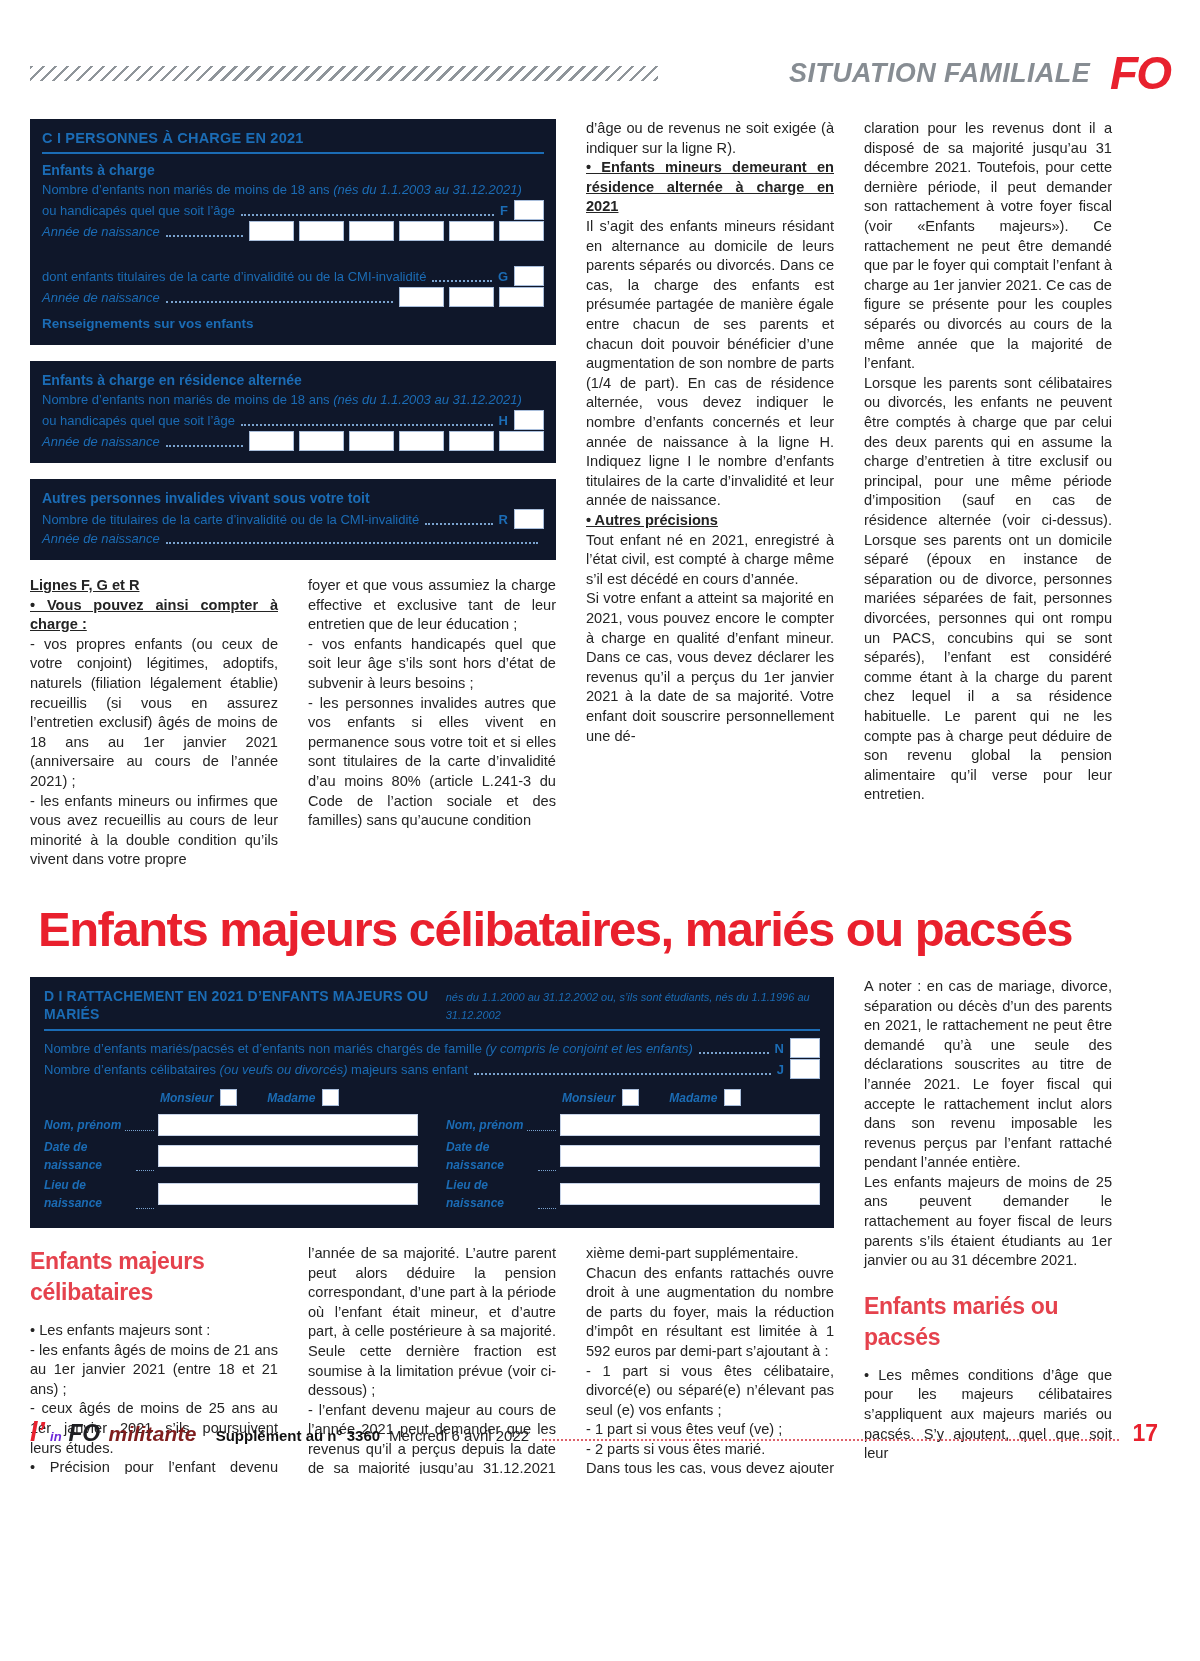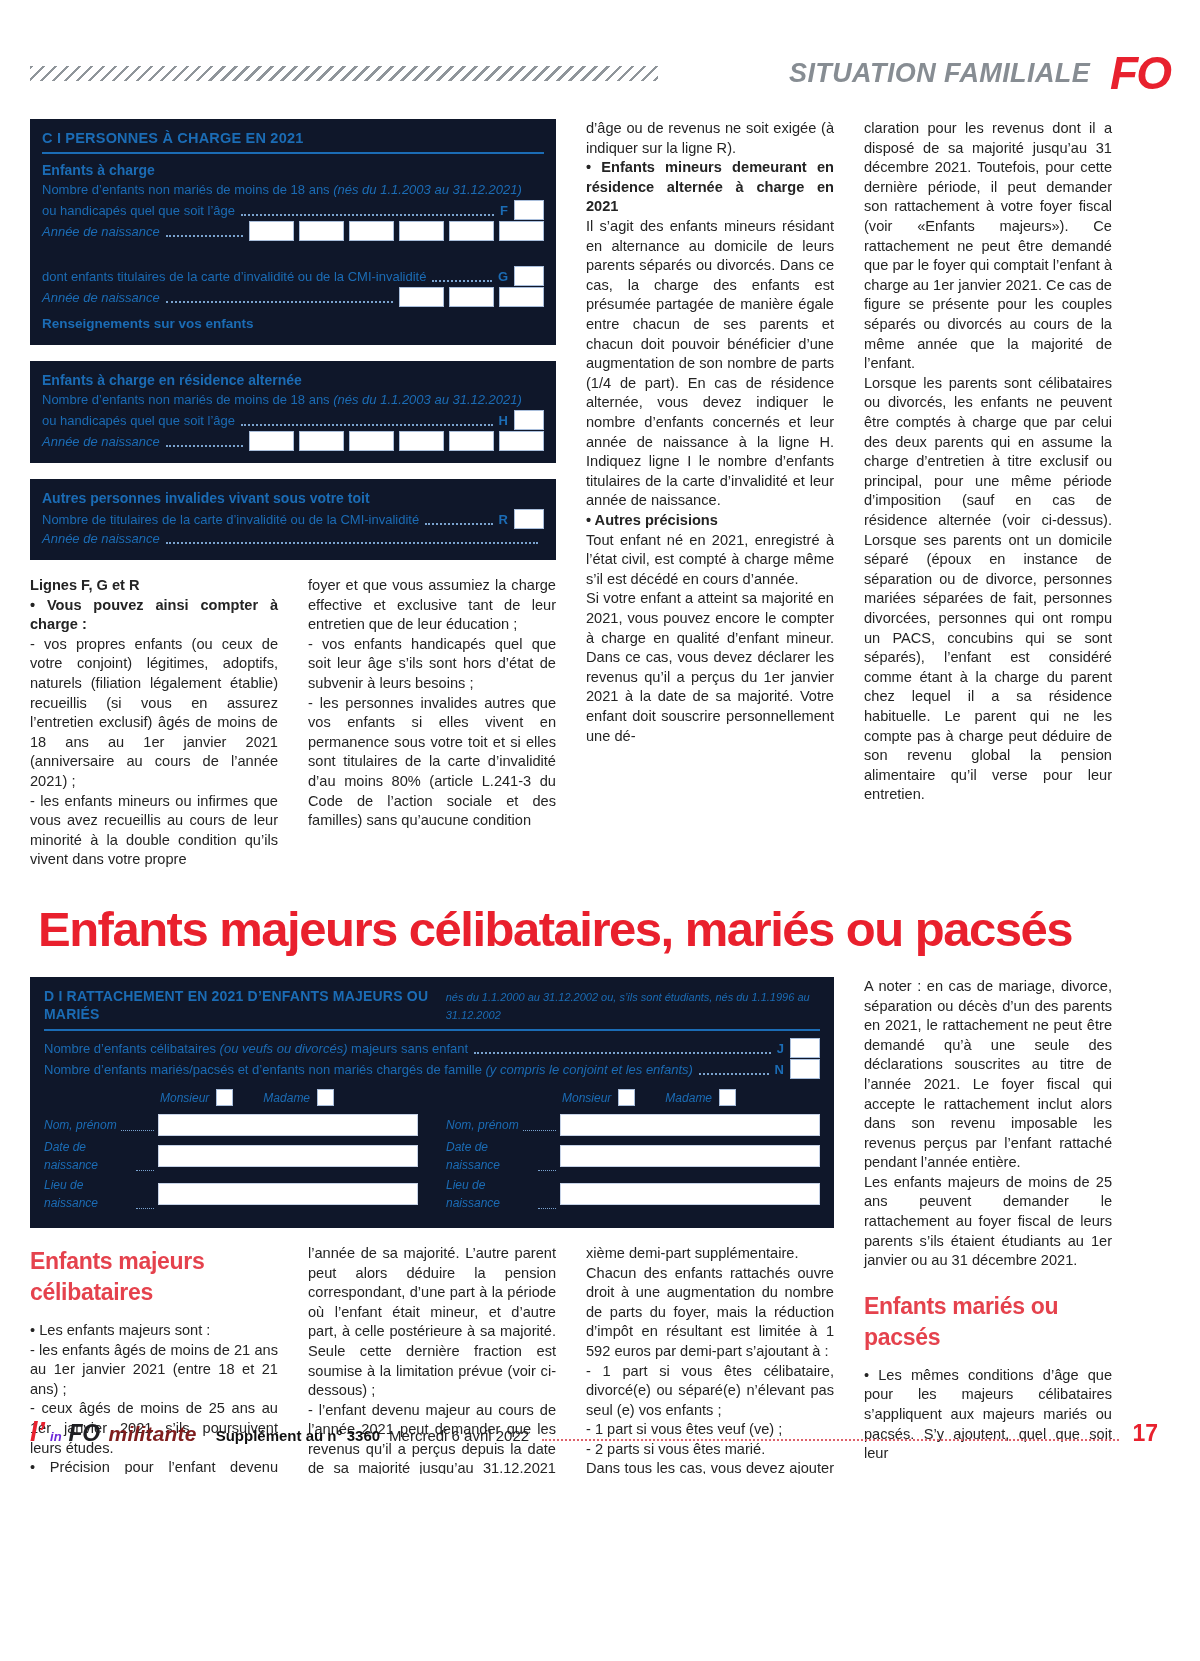--- a/index.html
+++ b/index.html
@@ -20,21 +20,21 @@
   .main-title{color:#e9202d;font-size:49px;font-weight:800;letter-spacing:-1.5px;
     margin:16px 0 0 8px;line-height:1.04;}
   .main-title.second{margin-top:34px;}
   
   .top-grid{display:grid;grid-template-columns:526px 248px 248px;gap:30px;width:1082px;margin-top:26px;}
   .bottom-grid{display:grid;grid-template-columns:804px 248px;gap:30px;width:1082px;margin-top:22px;}
   .two-col{display:grid;grid-template-columns:repeat(2,248px);gap:30px;margin-top:14px;}
   .three-col{display:grid;grid-template-columns:repeat(3,248px);gap:30px;margin-top:14px;}
   .col{font-size:14.6px;line-height:19.6px;text-align:justify;color:#242424;}
   .col p{margin:0;}
-  .col p.bold{font-weight:700;}
+  .col p.bold{font-weight:700;text-decoration:underline;}
   .col p.redhead{color:#e5424d;font-weight:800;font-size:23px;line-height:31px;
     margin:2px 0 13px;text-align:left;letter-spacing:-.3px;}
   .col p + p.redhead{margin-top:20px;}
   
   .fbox{background:#0f172a;color:#1b6cb5;padding:10px 12px 12px;font-size:13px;
     margin-bottom:16px;line-height:18px;}
   .fbox-title{font-weight:800;font-size:14.5px;letter-spacing:.2px;
     border-bottom:2px solid #1b6cb5;padding-bottom:5px;margin-bottom:7px;display:flex;align-items:baseline;gap:8px;}
   .fbox-title .note{font-weight:400;font-style:italic;font-size:11px;letter-spacing:0;}
   .fheading{font-weight:800;font-size:14px;margin-bottom:2px;}
@@ -45,21 +45,21 @@
   .letter{font-weight:800;margin:0 6px 0 0;}
   .cell{background:#fff;border:1px solid #a9bedb;box-sizing:border-box;display:inline-block;}
   .letterbox{width:30px;height:20px;}
   .yearcells{display:flex;gap:5px;}
   .yearcells .cell{width:45px;height:20px;}
   .spacer{height:24px;}
   .rens{font-weight:800;font-size:13.5px;margin-top:8px;}
   
   .dbox{padding:10px 14px 14px;}
   .dbox .fbox-title{font-size:14px;}
-  .d-cols{display:flex;gap:28px;margin-top:10px;}
+  .d-cols{display:flex;gap:28px;margin-top:10px;font-weight:bold;}
   .d-col{flex:1;min-width:0;}
   .mm-row{display:flex;align-items:center;gap:7px;margin:0 0 7px 116px;font-style:italic;font-size:12px;}
   .mm-gap{width:16px;}
   .mm-box{width:17px;height:17px;background:#fff;border:1px solid #a9bedb;box-sizing:border-box;}
   .d-row{display:flex;align-items:center;margin-bottom:2px;}
   .d-label{width:114px;flex:none;font-style:italic;font-size:12px;display:flex;align-items:flex-end;}
   .d-label .leader{margin:0 4px 3px 4px;border-bottom-width:1.5px;}
   .d-input{flex:1;height:22px;background:#fff;border:1px solid #c6d2e6;box-sizing:border-box;}
   
   .footer{position:absolute;left:30px;right:42px;bottom:26px;display:flex;align-items:baseline;gap:9px;}
@@ -198,29 +198,29 @@
 
   <section class="bottom-grid">
     <div>
 
       <div class="fbox dbox">
         <div class="fbox-title">
           <span>D I RATTACHEMENT EN 2021 D’ENFANTS MAJEURS OU MARIÉS</span>
           <span class="note">nés du 1.1.2000 au 31.12.2002 ou, s’ils sont étudiants, nés du 1.1.1996 au 31.12.2002</span>
         </div>
         <div class="fline flex">
+          <span><span>Nombre d’enfants mariés/pacsés et d’enfants non mariés chargés de famille </span><em>(y compris le conjoint et les enfants)</em></span>
+          <span class="leader"></span>
+          <span class="letter">N</span>
+          <span class="cell letterbox"></span>
+        </div>
+        <div class="fline flex">
           <span><span>Nombre d’enfants célibataires </span><em>(ou veufs ou divorcés)</em><span> majeurs sans enfant</span></span>
           <span class="leader"></span>
           <span class="letter">J</span>
-          <span class="cell letterbox"></span>
-        </div>
-        <div class="fline flex">
-          <span><span>Nombre d’enfants mariés/pacsés et d’enfants non mariés chargés de famille </span><em>(y compris le conjoint et les enfants)</em></span>
-          <span class="leader"></span>
-          <span class="letter">N</span>
           <span class="cell letterbox"></span>
         </div>
 
         <div class="d-cols">
           <div class="d-col">
             <div class="mm-row">
               <span>Monsieur</span>
               <span class="mm-box"></span>
               <span class="mm-gap"></span>
               <span>Madame</span>

